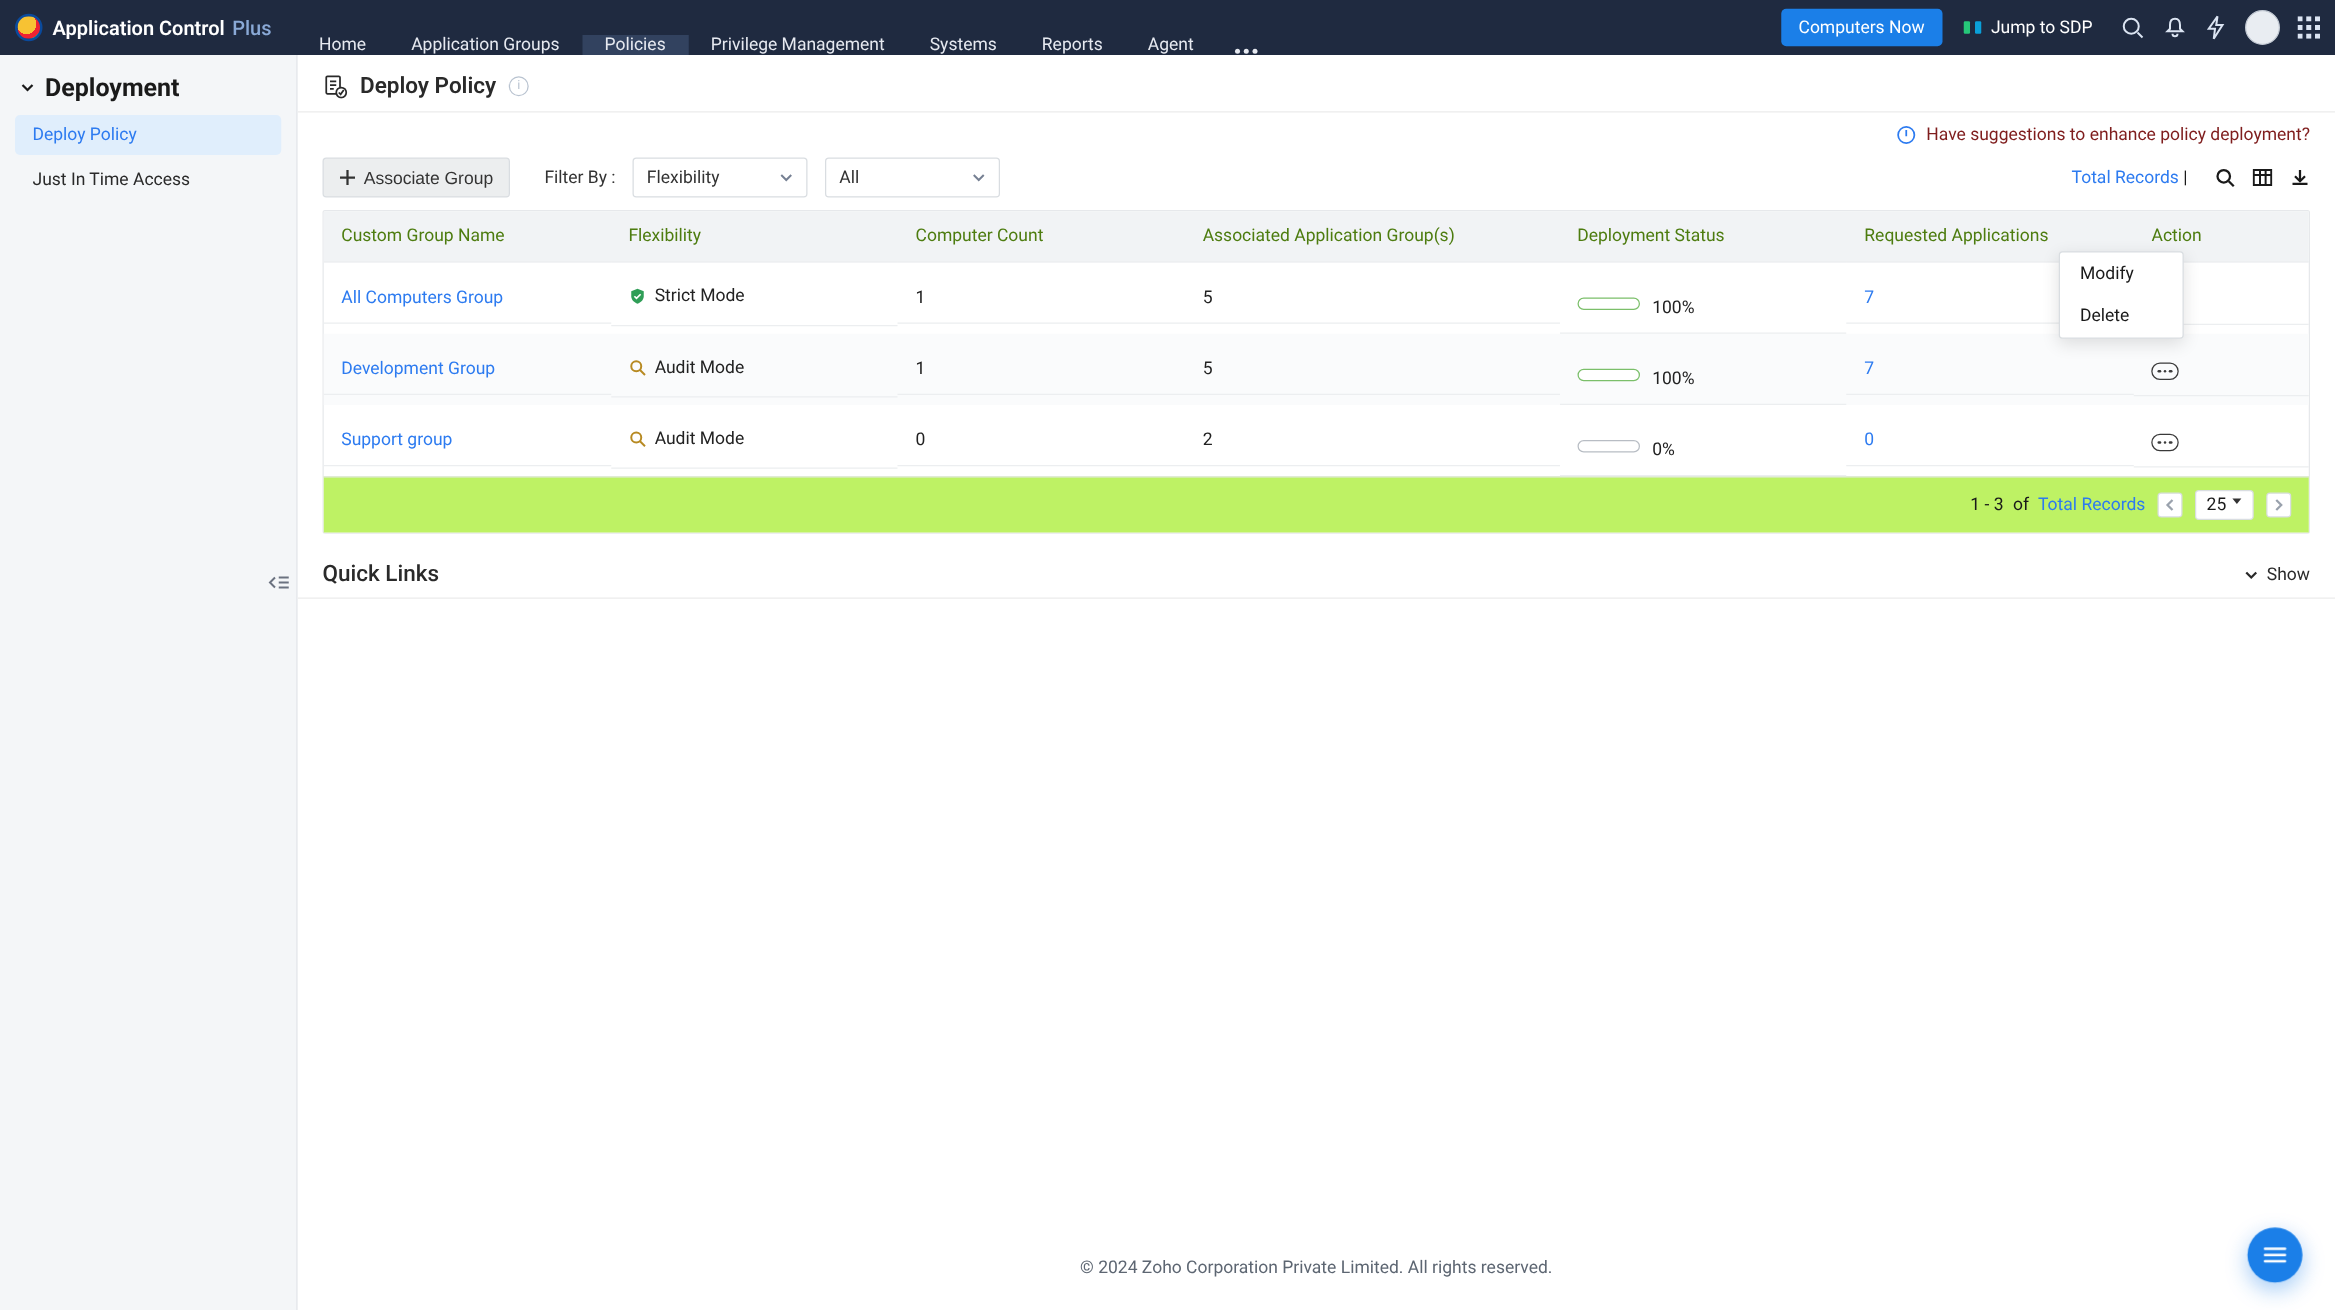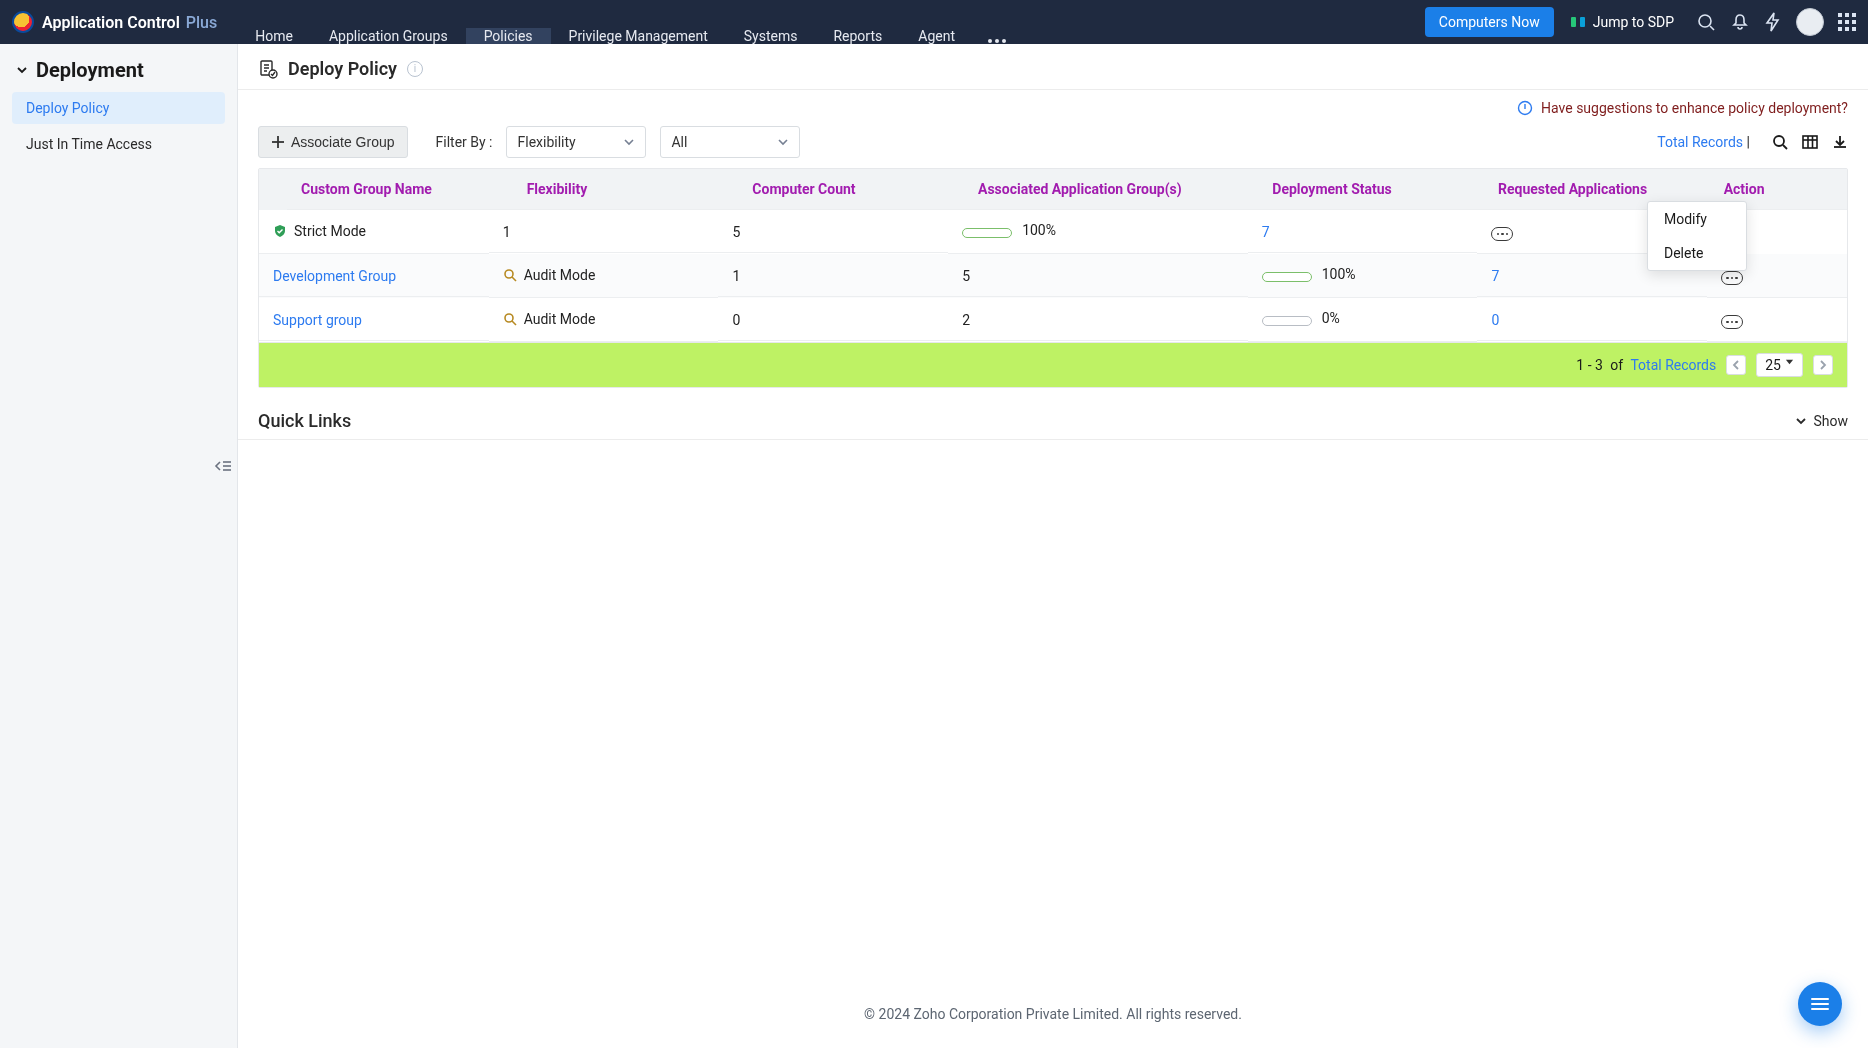--- a/index.html
+++ b/index.html
@@ -73,28 +73,28 @@
     background: #fff; min-width: 140px; color:#333;
   }
   .select svg { width: 12px; height: 12px; color:#768093;}
   .toolbar .spacer { flex: 1; }
   .total-records { color: #2d7bf0; cursor: pointer; }
   .tool-icons { display: flex; align-items: center; gap: 14px; margin-left: 8px;}
   .tool-icons .ti { cursor: pointer; color: #1a1a1a; display:inline-flex;}
   
   .tbl { width: calc(100% - 40px); margin: 0 20px; border: 1px solid #e6e8eb; border-radius: 2px; position: relative;}
   .thead, .trow { display: grid; grid-template-columns: 1.15fr 1.15fr 1.15fr 1.5fr 1.15fr 1.15fr 0.7fr; align-items: center;}
-  .thead { background: #f1f3f5; font-weight: 700; color: #a21caf; padding-left: 28px; }
+  .thead { background: #f1f3f5; font-weight: 400; color: #4d7c0f; }
   .thead .th, .trow .td { padding: 12px 14px; border-bottom: 1px solid #eceef0; }
   .trow:nth-child(even) { background: #fafbfc;}
   .trow .td { color: #222;}
   .link { color: #2d7bf0; cursor: pointer;}
   .flex-mode { display: inline-flex; align-items: center; gap: 7px;}
   .mode-ico { width: 14px; height: 14px; }
-  .progress-wrap { display: inline-flex; align-items: flex-end; gap: 10px;}
+  .progress-wrap { display: inline-flex; align-items: flex-start; gap: 10px; margin-top: 16px;}
   .progress { width: 50px; height: 10px; border: 1px solid #7bbf6a; border-radius: 6px; overflow: hidden; background:#fff;}
   .progress.grey { border-color:#b8bdc4;}
   .progress .bar { height: 100%; background: #57b84c; }
   .progress.grey .bar { background:#b8bdc4;}
   .action-ell { display:inline-flex; width:22px; height:14px; border:1.5px solid #3a3a3a; border-radius: 10px; align-items:center; justify-content:center; cursor:pointer;}
   .action-ell span{ display:block; width:2.5px; height:2.5px; background:#3a3a3a; border-radius:50%; margin:0 1px;}
   
   .ctx-menu {
     position: absolute; top: 32px; right: 100px;
     background: #fff; border: 1px solid #d9dde1; border-radius: 3px; box-shadow: 0 4px 14px rgba(0,0,0,0.12);
@@ -288,20 +288,21 @@
         <div class="th">Flexibility</div>
         <div class="th">Computer Count</div>
         <div class="th">Associated Application Group(s)</div>
         <div class="th">Deployment Status</div>
         <div class="th">Requested Applications</div>
         <div class="th">Action</div>
       </div>
 
       <div id="tbody">
           <div class="trow">
+            <div class="td"><a class="link">All Computers Group</a></div>
             <div class="td"><span class="flex-mode">
                 <svg class="mode-ico" viewBox="0 0 14 14">
                   <path d="M7 1l5 2v4c0 3-2.5 5-5 6-2.5-1-5-3-5-6V3z" fill="#2f9e57"></path>
                   <path d="M4.5 7l1.7 1.7L9.5 5.4" stroke="#fff" stroke-width="1.4" fill="none"></path>
                 </svg>
                 <span>Strict Mode</span>
               </span></div>
             <div class="td">1</div>
             <div class="td">5</div>
             <div class="td"><span class="progress-wrap">

